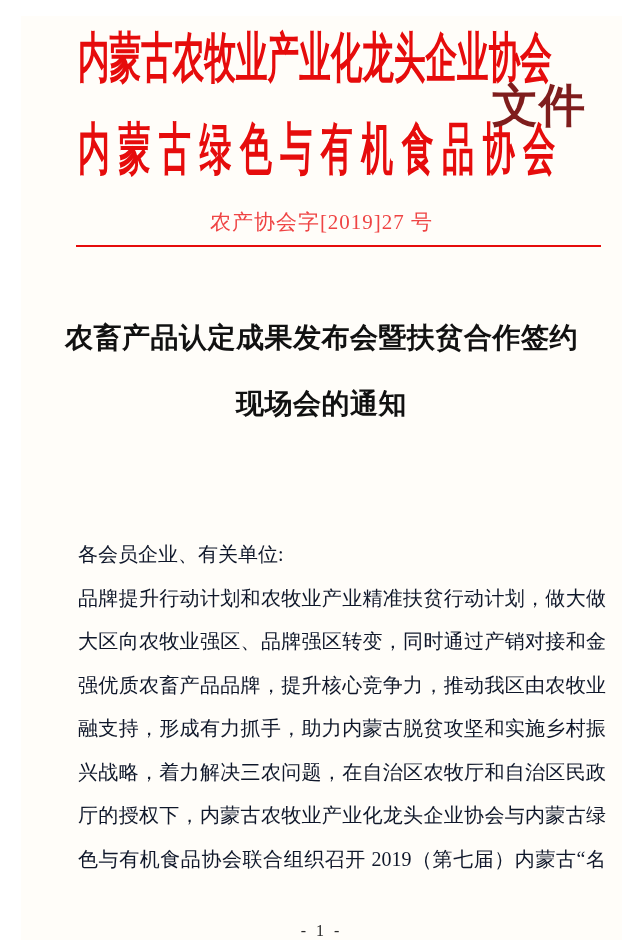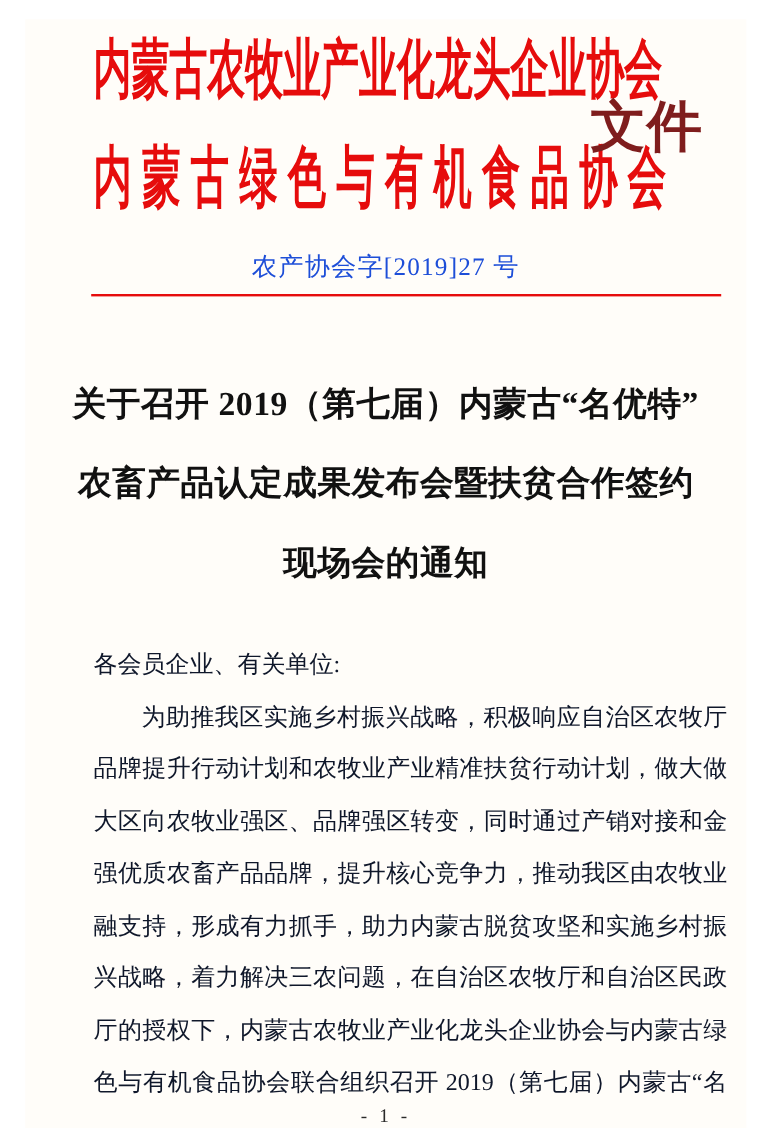--- a/index.html
+++ b/index.html
@@ -56,21 +56,21 @@
 
   
   .doc-number {
     position: absolute;
     top: 192px;
     left: 0;
     width: 100%;
     text-align: center;
     font-size: 21px;
     line-height: 28px;
-    color: #1d4ed8;
+    color: #ef4444;
     letter-spacing: 1px;
   }
   .red-rule {
     position: absolute;
     top: 229px;
     left: 55px;
     width: 525px;
     height: 2px;
     background: #e60c0c;
   }
@@ -134,28 +134,26 @@
     <div class="lh-line lh-line2">内蒙古绿色与有机食品协会</div>
   </div>
 
   <div class="doc-type">文件</div>
 
   <div class="doc-number">农产协会字[2019]27 号</div>
 
   <div class="red-rule"></div>
 
   <div class="doc-title">
-    <div>关于召开 2019（第七届）内蒙古“名优特”</div>
     <div>农畜产品认定成果发布会暨扶贫合作签约</div>
     <div>现场会的通知</div>
   </div>
 
   <div class="doc-body">
     <div class="body-line salutation">各会员企业、有关单位:</div>
-    <div class="body-line indent">为助推我区实施乡村振兴战略，积极响应自治区农牧厅</div>
     <div class="body-line">品牌提升行动计划和农牧业产业精准扶贫行动计划，做大做</div>
     <div class="body-line">大区向农牧业强区、品牌强区转变，同时通过产销对接和金</div>
     <div class="body-line">强优质农畜产品品牌，提升核心竞争力，推动我区由农牧业</div>
     <div class="body-line">融支持，形成有力抓手，助力内蒙古脱贫攻坚和实施乡村振</div>
     <div class="body-line">兴战略，着力解决三农问题，在自治区农牧厅和自治区民政</div>
     <div class="body-line">厅的授权下，内蒙古农牧业产业化龙头企业协会与内蒙古绿</div>
     <div class="body-line">色与有机食品协会联合组织召开 2019（第七届）内蒙古“名</div>
   </div>
 
   <div class="page-footer">- 1 -</div>

